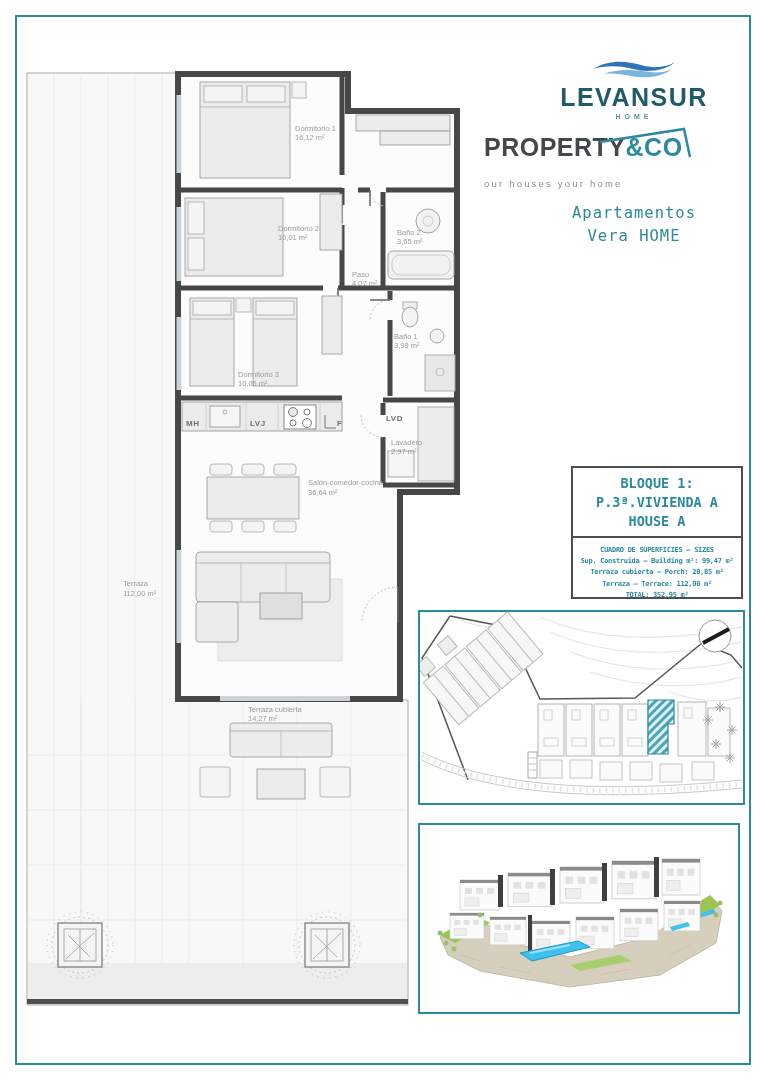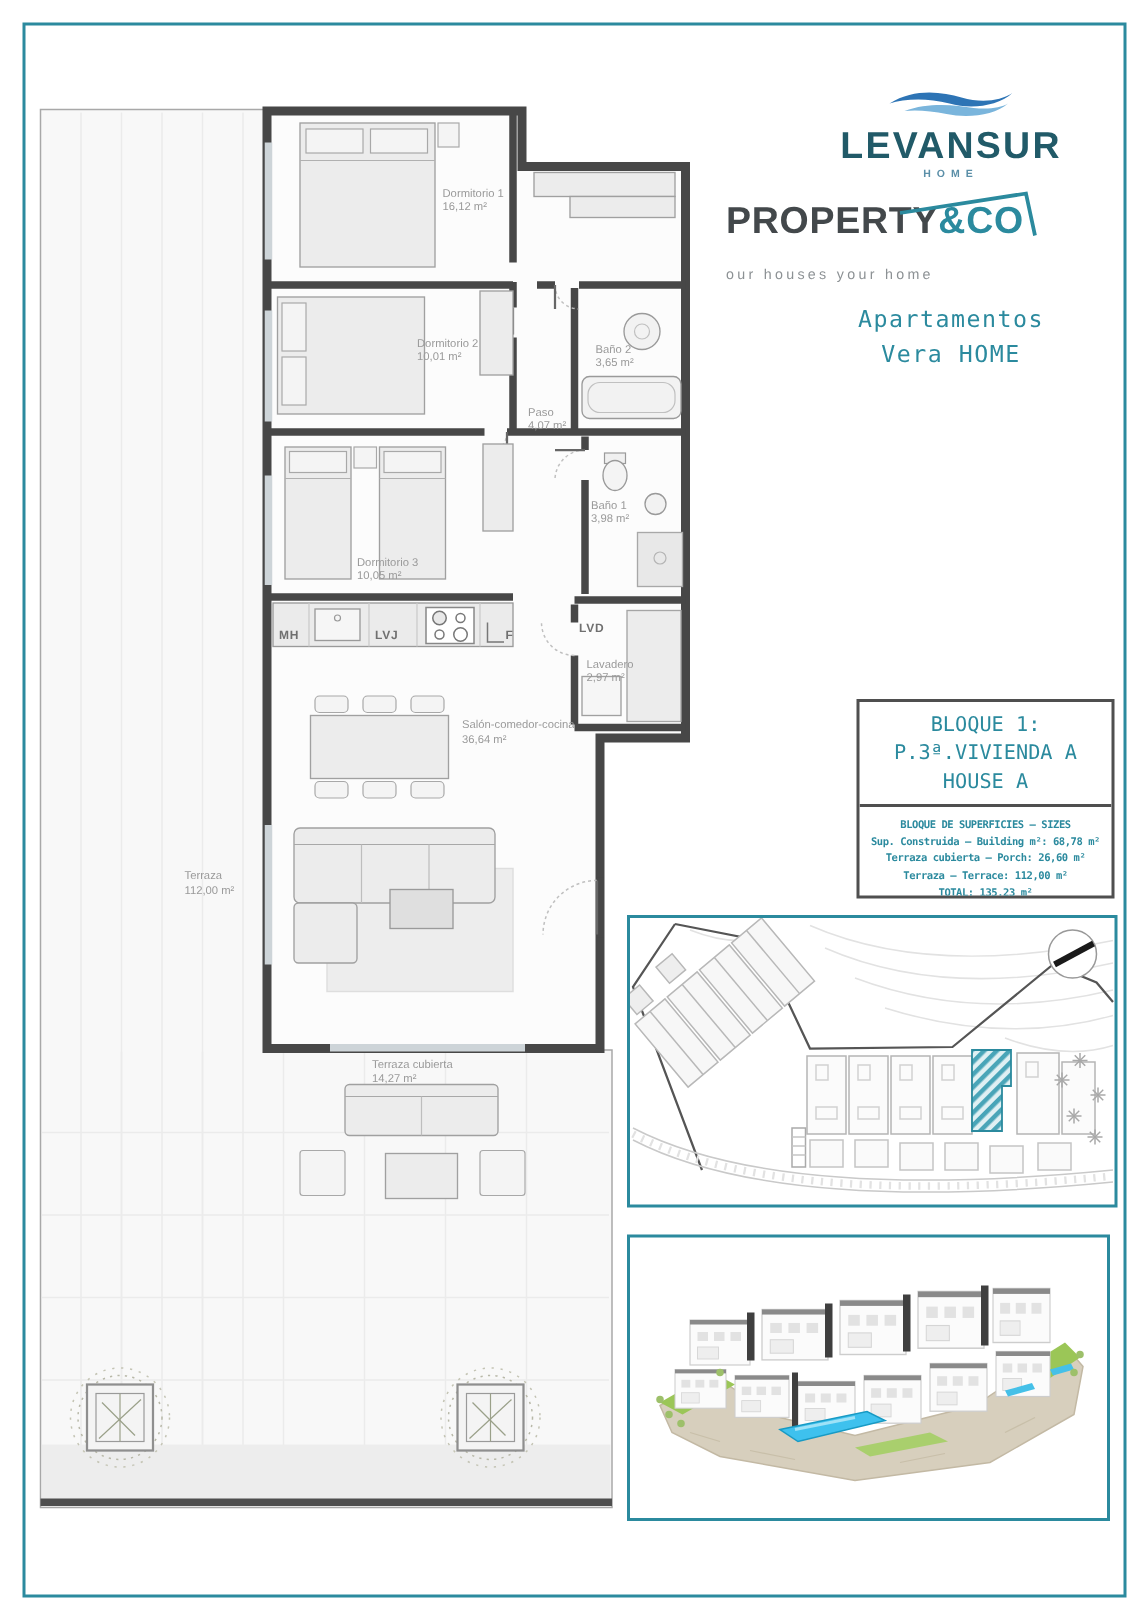--- a/index.html
+++ b/index.html
@@ -19,21 +19,21 @@
   .pco-dark{color:#43484b;}
   .pco-teal{color:#2b8a9e;}
   .roof{position:absolute;left:114px;top:-9px;}
   .tagline{font-size:9.5px;letter-spacing:2.2px;color:#8c9194;margin-top:16px;}
   .proj{margin-top:13px;font-size:15.5px;font-weight:normal;letter-spacing:1px;
         color:#2b8a9e;line-height:1.5;}
   
   .infobox{position:absolute;left:571px;top:466px;width:168px;height:129px;
         border:2px solid #4f4f4f;background:#fff;overflow:hidden;}
   .infobox .head{border-bottom:2px solid #4f4f4f;padding:6px 0 5px;text-align:center;
-        color:#2b8a9e;font-weight:normal;font-size:13.5px;line-height:1.4;}
+        color:#2b8a9e;font-weight:bold;font-size:13.5px;line-height:1.4;}
   .infobox .tbl{padding:7px 3px 0;text-align:center;color:#2b8a9e;font-weight:bold;
         font-size:7px;line-height:1.62;letter-spacing:-0.3px;white-space:nowrap;}
   
   .siteplan-box{position:absolute;left:418px;top:610px;width:323px;height:191px;
         border:2.5px solid #2b8a9e;background:#fff;}
   .render-box{position:absolute;left:418px;top:823px;width:318px;height:187px;
         border:2.5px solid #2b8a9e;background:#fff;}
   
   .plan{position:absolute;left:20px;top:55px;}
   .rl{font:7.5px "Liberation Sans","DejaVu Sans",sans-serif;fill:#9a9a9a;}
@@ -281,25 +281,25 @@
   </div>
 </div>
 
 <div class="infobox mono">
   <div class="head">
     <div>BLOQUE 1:</div>
     <div>P.3ª.VIVIENDA A</div>
     <div>HOUSE A</div>
   </div>
   <div class="tbl">
-    <div>BLOQUE DE SUPERFICIES – SIZES</div>
-    <div>Sup. Construida – Building m²: 68,78 m²</div>
-    <div>Terraza cubierta – Porch: 26,60 m²</div>
+    <div>CUADRO DE SUPERFICIES – SIZES</div>
+    <div>Sup. Construida – Building m²: 99,47 m²</div>
+    <div>Terraza cubierta – Porch: 20,85 m²</div>
     <div>Terraza – Terrace: 112,00 m²</div>
-    <div>TOTAL:  135,23 m²</div>
+    <div>TOTAL:  352,95 m²</div>
   </div>
 </div>
 
 <div class="siteplan-box">
 <svg width="323" height="191" viewBox="0 0 323 191">
   <defs>
     <pattern id="th" width="6" height="6" patternUnits="userSpaceOnUse" patternTransform="rotate(45)">
       <rect width="6" height="6" fill="#dff0f3"></rect>
           <rect width="3" height="6" fill="#49a5b8"></rect>
     </pattern>

